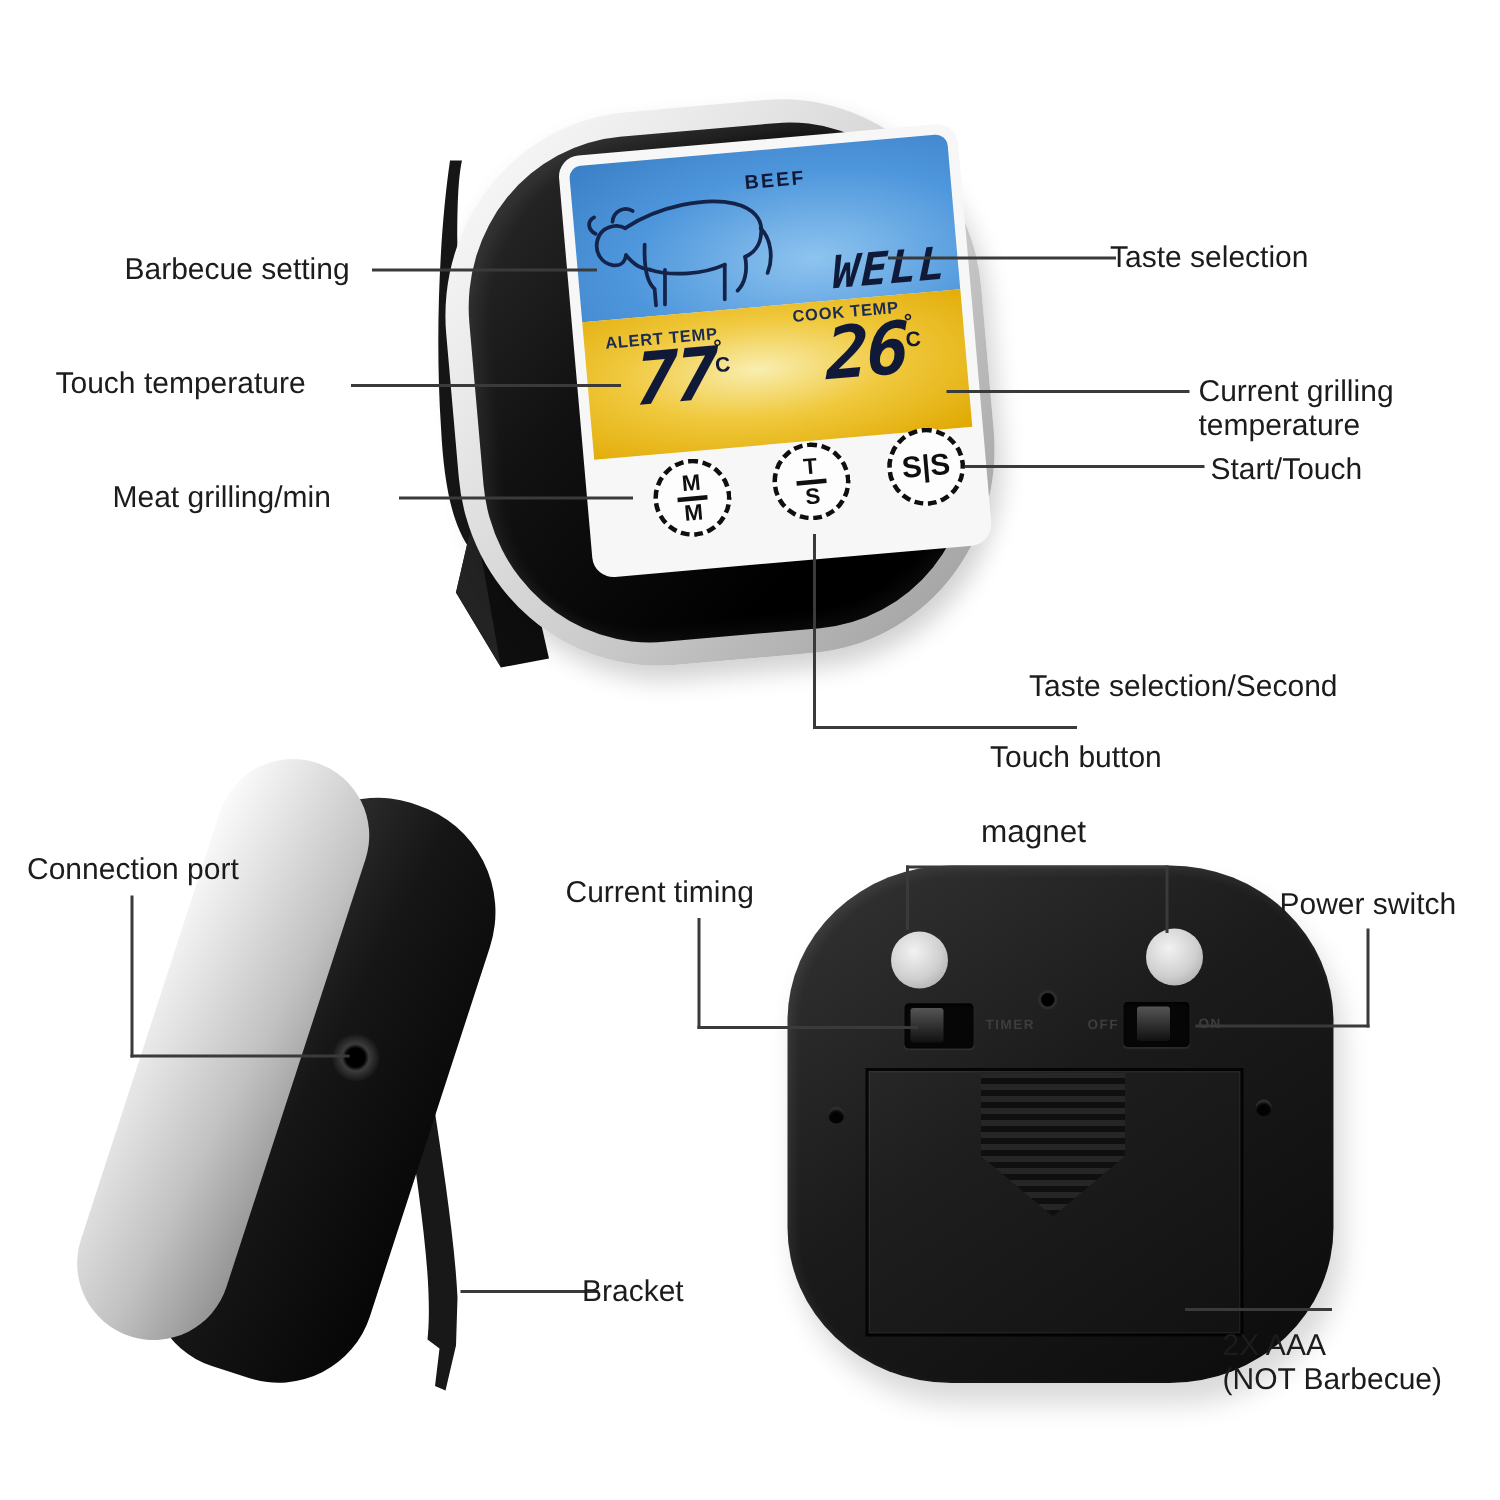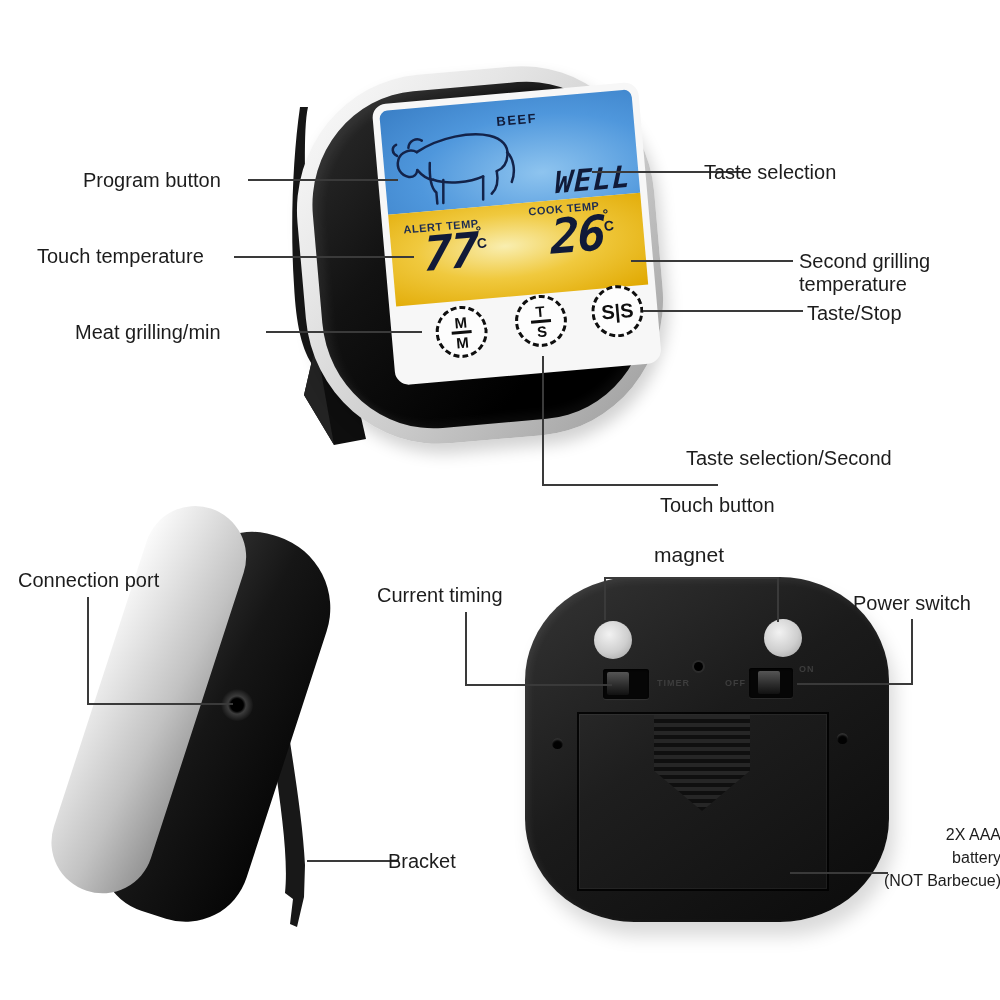--- a/index.html
+++ b/index.html
@@ -154,47 +154,46 @@
     <div class="magnet" style="left:239px;top:42px"></div>
     <div class="hole"></div>
     <div class="switch" style="left:78px;top:92px;width:46px">
       <div class="knob" style="left:4px"></div>
     </div>
     <div class="molded" style="left:132px;top:101px">TIMER</div>
     <div class="molded" style="left:200px;top:101px">OFF</div>
     <div class="switch" style="left:224px;top:91px;width:44px">
       <div class="knob" style="left:9px"></div>
     </div>
-    <div class="molded" style="left:274px;top:87px">ON</div>
+    <div class="molded" style="left:274px;top:100px">ON</div>
     <div class="bat-door">
       <div class="grip"></div>
     </div>
     <div class="screw" style="left:27px;top:161px"></div>
     <div class="screw" style="left:312px;top:156px"></div>
   </div>
 
-  <div class="lbl" style="left:83px;top:169px">Program button</div>
+  <div class="lbl" style="left:83px;top:169px">Barbecue setting</div>
   <div class="lbl" style="left:37px;top:245px">Touch temperature</div>
   <div class="lbl" style="left:75px;top:321px">Meat grilling/min</div>
-  <div class="lbl" style="left:704px;top:161px">Taste selection</div>
+  <div class="lbl" style="left:740px;top:161px">Taste selection</div>
   <div class="lbl" style="left:799px;top:250px;line-height:23px">
-    <div>Second grilling</div>
+    <div>Current grilling</div>
     <div>temperature</div>
   </div>
-  <div class="lbl" style="left:807px;top:302px">Taste/Stop</div>
+  <div class="lbl" style="left:807px;top:302px">Start/Touch</div>
   <div class="lbl" style="left:686px;top:447px">Taste selection/Second</div>
   <div class="lbl" style="left:660px;top:494px">Touch button</div>
   <div class="lbl" style="left:18px;top:569px">Connection port</div>
   <div class="lbl" style="left:388px;top:850px">Bracket</div>
   <div class="lbl" style="left:377px;top:584px">Current timing</div>
   <div class="lbl" style="left:654px;top:543px;font-size:21px">magnet</div>
   <div class="lbl" style="left:853px;top:592px">Power switch</div>
-  <div class="lbl" style="left:815px;top:823px;width:186px;text-align:right;line-height:23px;font-size:16px">
+  <div class="lbl" style="left:815px;top:886px;width:186px;text-align:left;line-height:23px;font-size:20px">
     <div>2X AAA</div>
-    <div>battery</div>
     <div>(NOT Barbecue)</div>
   </div>
 
   <div class="hline" style="left:248px;top:179px;width:150px"></div>
   <div class="hline" style="left:234px;top:256px;width:180px"></div>
   <div class="hline" style="left:266px;top:331px;width:156px"></div>
   <div class="hline" style="left:592px;top:171px;width:152px"></div>
   <div class="hline" style="left:631px;top:260px;width:162px"></div>
   <div class="hline" style="left:643px;top:310px;width:160px"></div>
   <div class="vline" style="left:542px;top:356px;height:130px"></div>

